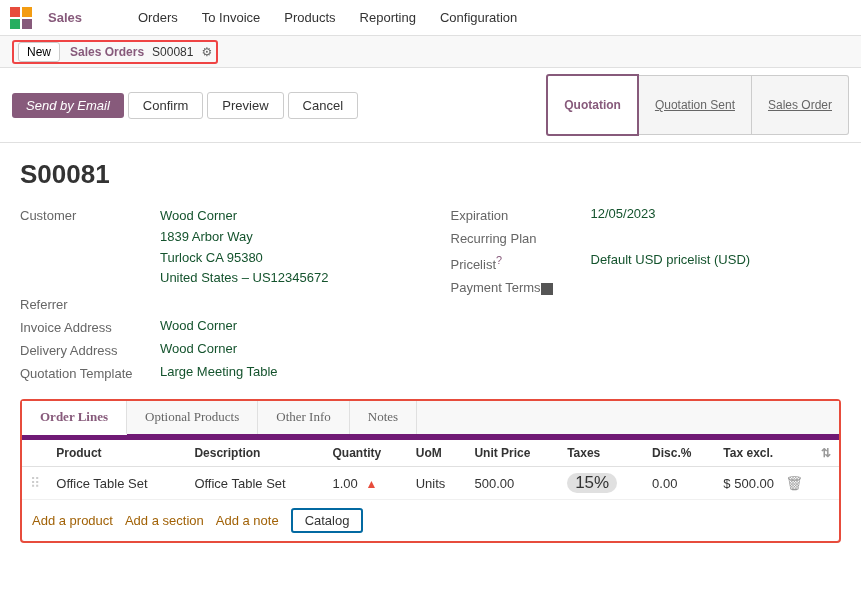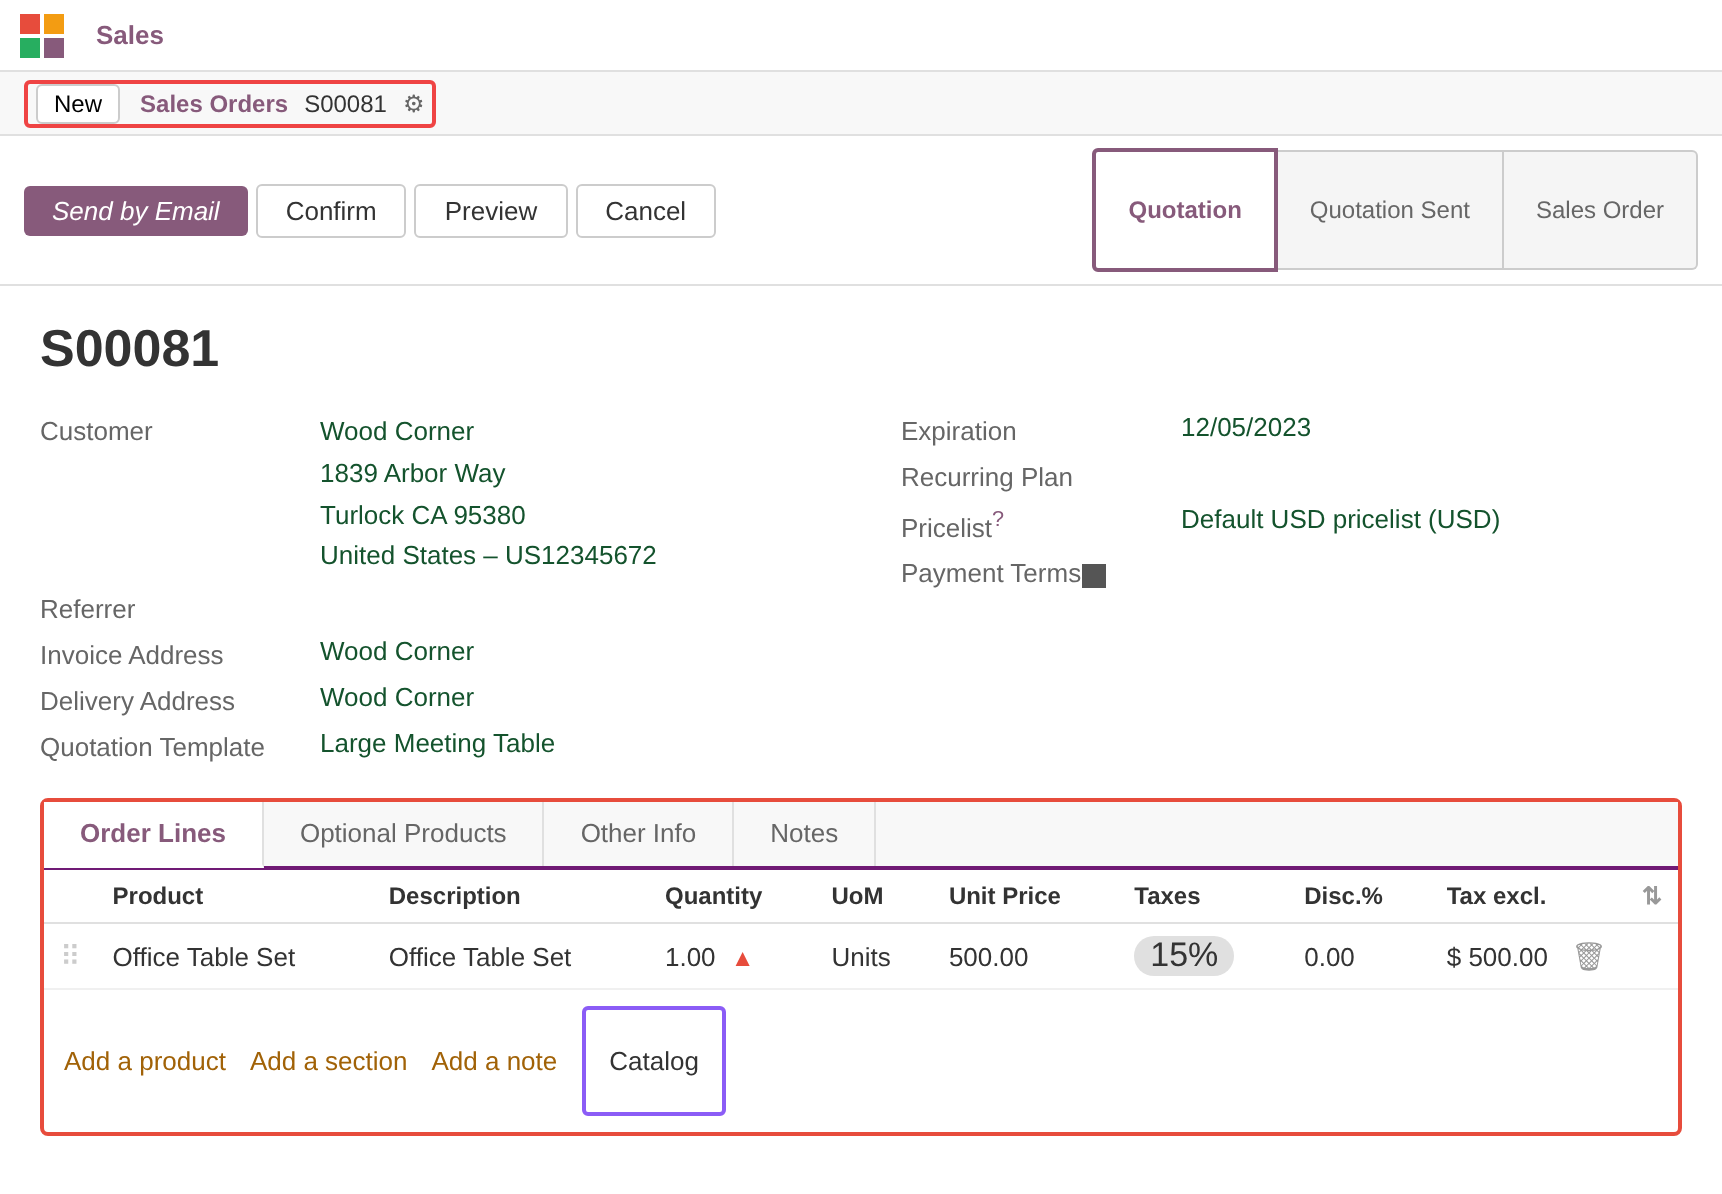--- a/index.html
+++ b/index.html
@@ -21,73 +21,80 @@
     .gear-icon { margin-left: 4px; font-size: 12px; color: #666; cursor: pointer; }
     .breadcrumb-box { border: 2px solid #ef4444; border-radius: 3px; padding: 0 4px; display: flex; align-items: center; gap: 4px; }
 
     
     .action-bar { display: flex; align-items: center; padding: 6px 12px; background: #fff; border-bottom: 1px solid #e0e0e0; gap: 4px; }
     .btn-primary { background: #875a7b; color: #fff; border: none; padding: 5px 14px; border-radius: 3px; cursor: pointer; font-size: 13px; font-style: italic; }
     .btn-secondary { background: #fff; color: #333; border: 1px solid #ccc; padding: 5px 14px; border-radius: 3px; cursor: pointer; font-size: 13px; }
     .status-pipeline { display: flex; align-items: center; margin-left: auto; gap: 0; }
     .status-step { padding: 22px 16px; font-size: 12px; border: 1px solid #ccc; background: #f5f5f5; color: #666; cursor: pointer; position: relative; }
     .status-step.active { background: #fff; border: 2px solid #875a7b; color: #875a7b; font-weight: bold; border-radius: 3px 0 0 3px; z-index: 1; }
-    .status-step:not(:first-child) { border-left: none; }
+    .status-step:not(:first-child) { border-left: none; text-decoration: underline; }
     .status-step:last-child { border-radius: 0 3px 3px 0; }
 
     
     .main { padding: 16px 20px; }
     .doc-title { font-size: 26px; font-weight: bold; color: #333; margin-bottom: 16px; }
 
     
     .form-section { display: flex; gap: 40px; margin-bottom: 12px; }
     .form-left { flex: 1; }
     .form-right { flex: 1; }
     .field-row { display: flex; margin-bottom: 6px; align-items: flex-start; }
     .field-label { width: 140px; color: #666; font-size: 13px; flex-shrink: 0; padding-top: 2px; }
     .field-value { color: #14532d; font-size: 13px; flex: 1; }
     .field-value.multiline { line-height: 1.6; }
 
     
     .tabs-container { border: 2px solid #e74c3c; border-radius: 4px; margin-top: 12px; }
-    .tabs-header { display: flex; border-bottom: 2px solid #701a75; background: #f8f8f8; }
+    .tabs-header { display: flex; border-bottom: 6px solid #701a75; background: #f8f8f8; font-family: Liberation Serif, serif; }
     .tab { padding: 8px 18px; font-size: 13px; cursor: pointer; color: #666; border-right: 1px solid #e0e0e0; }
     .tab.active { background: #fff; color: #875a7b; font-weight: bold; border-bottom: 2px solid #fff; margin-bottom: -1px; }
 
     
     .order-table { width: 100%; border-collapse: collapse; }
     .order-table th { text-align: left; padding: 6px 8px; font-size: 12px; font-weight: bold; color: #333; border-bottom: 1px solid #e0e0e0; background: #fff; }
     .order-table td { padding: 6px 8px; font-size: 13px; border-bottom: 1px solid #f0f0f0; vertical-align: middle; }
     .drag-handle { color: #ccc; font-size: 14px; cursor: grab; }
     .tax-badge { background: #e0e0e0; color: #333; border-radius: 10px; padding: 0 8px; font-size: 17px; display: inline-block; }
     .trash-icon { color: #999; cursor: pointer; font-size: 14px; }
     .forecast-icon { color: #e74c3c; font-size: 12px; margin-left: 4px; }
 
     
     .table-footer { padding: 8px 10px; display: flex; gap: 12px; align-items: center; }
     .add-link { color: #a16207; font-size: 13px; cursor: pointer; text-decoration: none; }
-    .catalog-btn { border: 2px solid #8b5cf6; background: #fff; color: #333; padding: 18px 12px; border-radius: 3px; font-size: 13px; cursor: pointer; }
+    .catalog-btn { border: 2px solid #0369a1; background: #fff; color: #333; padding: 3px 12px; border-radius: 3px; font-size: 13px; cursor: pointer; }
 
     .th-reorder { width: 20px; }
     .sort-icon { float: right; cursor: pointer; color: #999; }
 
     .payment-terms-icon { display: inline-block; width: 12px; height: 12px; background: #555; vertical-align: middle; margin-right: 2px; }
   </style>
 </head>
 <body>
 
 <div class="top-nav">
   <div class="brand">
     <svg class="brand-icon" viewBox="0 0 22 22">
       <rect x="0" y="0" width="10" height="10" fill="#e74c3c"></rect>
       <rect x="12" y="0" width="10" height="10" fill="#f39c12"></rect>
       <rect x="0" y="12" width="10" height="10" fill="#27ae60"></rect>
       <rect x="12" y="12" width="10" height="10" fill="#875a7b"></rect>
     </svg>
     <span class="nav-item active">Sales</span>
+  </div>
+  <div class="nav-items">
+    <span class="nav-item">Orders</span>
+    <span class="nav-item">To Invoice</span>
+    <span class="nav-item">Products</span>
+    <span class="nav-item">Reporting</span>
+    <span class="nav-item">Configuration</span>
   </div>
 </div>
 
 <div class="breadcrumb-bar">
   <div class="breadcrumb-box">
     <button class="breadcrumb-new-btn">New</button>
     <span class="breadcrumb-link">Sales Orders</span>
     <span class="breadcrumb-current">S00081</span>
     <span class="gear-icon">⚙</span>
   </div>

